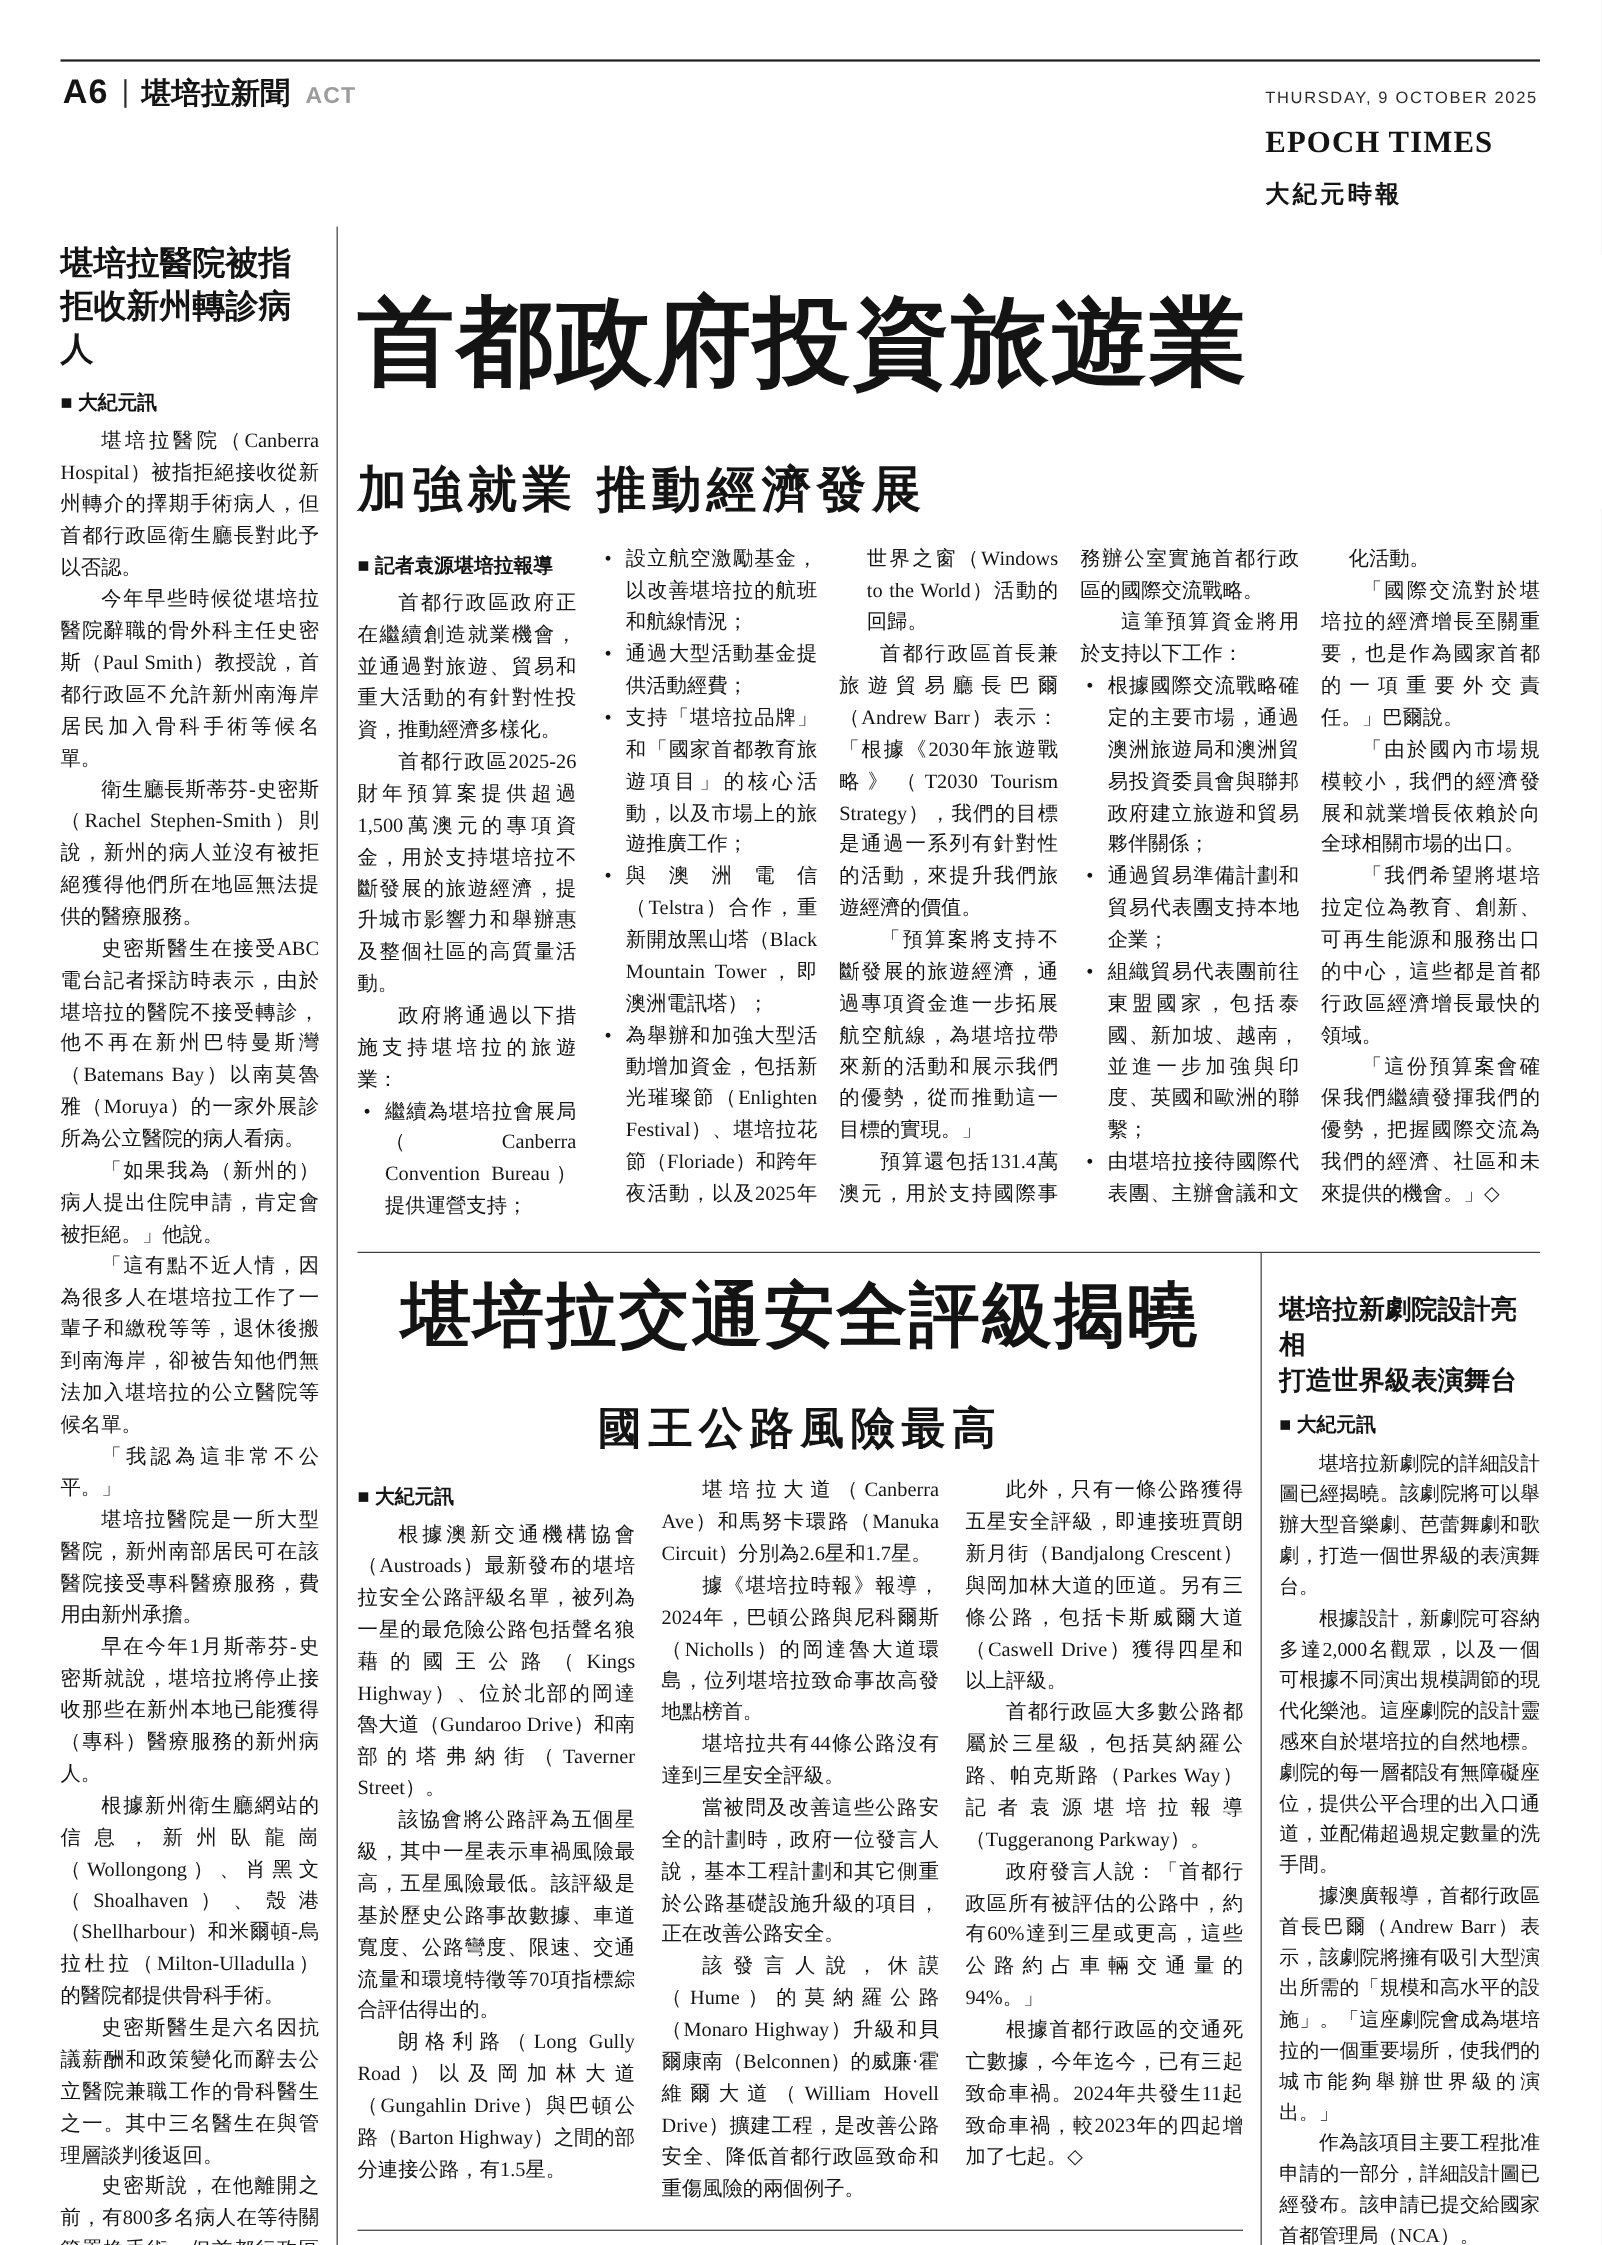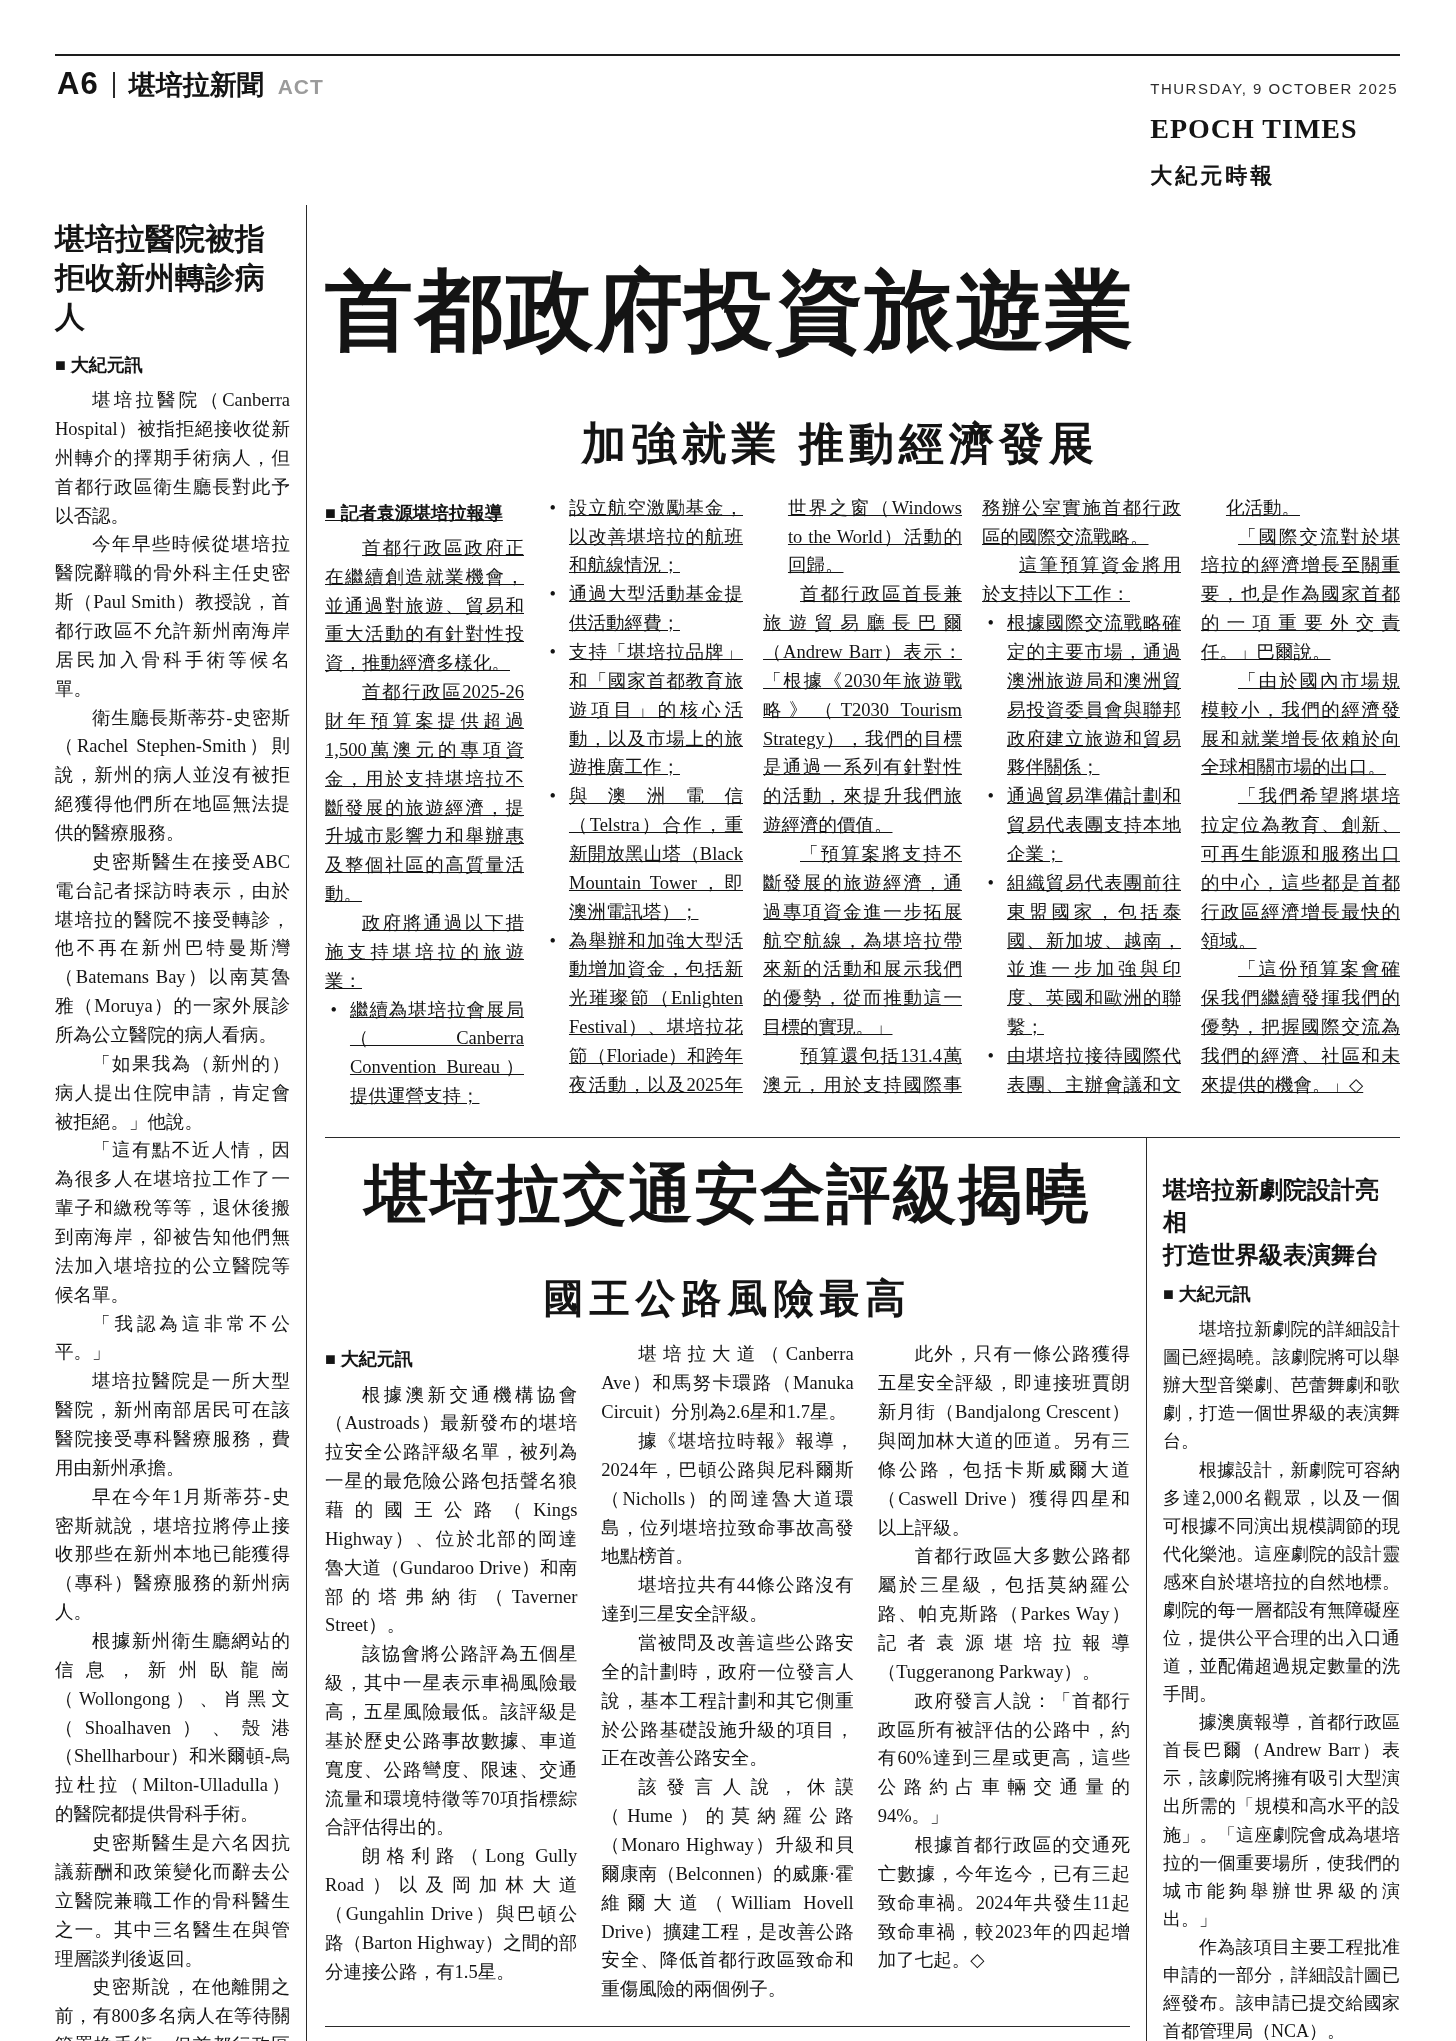--- a/index.html
+++ b/index.html
@@ -32,24 +32,24 @@
   .byline { font-family:"Liberation Sans","DejaVu Sans",sans-serif; font-weight:700; font-size:18px; line-height:1.45; margin:6px 0 8px; }
   .para, .bullet { font-size:18.5px; line-height:1.56; text-align:justify; margin:0; }
   .para { text-indent:2em; }
   .bullet { position:relative; padding-left:1.35em; }
   .bullet::before { content:"\2022"; position:absolute; left:0.3em; top:0; }
 
   
   .a1-title { font-family:"Liberation Sans","DejaVu Sans",sans-serif; font-weight:900; font-size:30px; line-height:1.3; margin:4px 0 16px; }
 
   
-  .tourism-head { width:72%; text-align:right; margin-top:2px; }
+  .tourism-head { width:72%; text-align:left; margin-top:2px; }
   .tourism-headline { font-weight:900; font-size:88px; line-height:1.08; letter-spacing:2px; white-space:nowrap; }
   .tourism-sub { font-family:"Liberation Sans","DejaVu Sans",sans-serif; font-weight:900; font-size:45px; line-height:1.15; letter-spacing:5px; margin-top:12px; }
-  .tourism-body { margin-top:24px; column-count:5; column-gap:20px;text-decoration:underline; }
+  .tourism-body { margin-top:24px; column-count:5; column-gap:20px; }
 
   .hr-main { border-top:1px solid #2a2a2a; margin-top:26px; }
 
   
   .row2 { display:flex; }
   .row2-left { flex:1; min-width:0; padding-right:16px; }
   .theatre-col { width:254px; flex:none; border-left:1px solid #2a2a2a; padding-left:16px; padding-top:16px; }
 
   .traffic-headline { font-family:"Liberation Sans","DejaVu Sans",sans-serif; font-weight:900; font-size:64px; line-height:1.15; text-align:center; letter-spacing:2px; margin-top:20px; white-space:nowrap; }
   .traffic-sub { font-family:"Liberation Sans","DejaVu Sans",sans-serif; font-weight:900; font-size:40px; line-height:1.2; text-align:center; letter-spacing:6px; margin-top:8px; }

